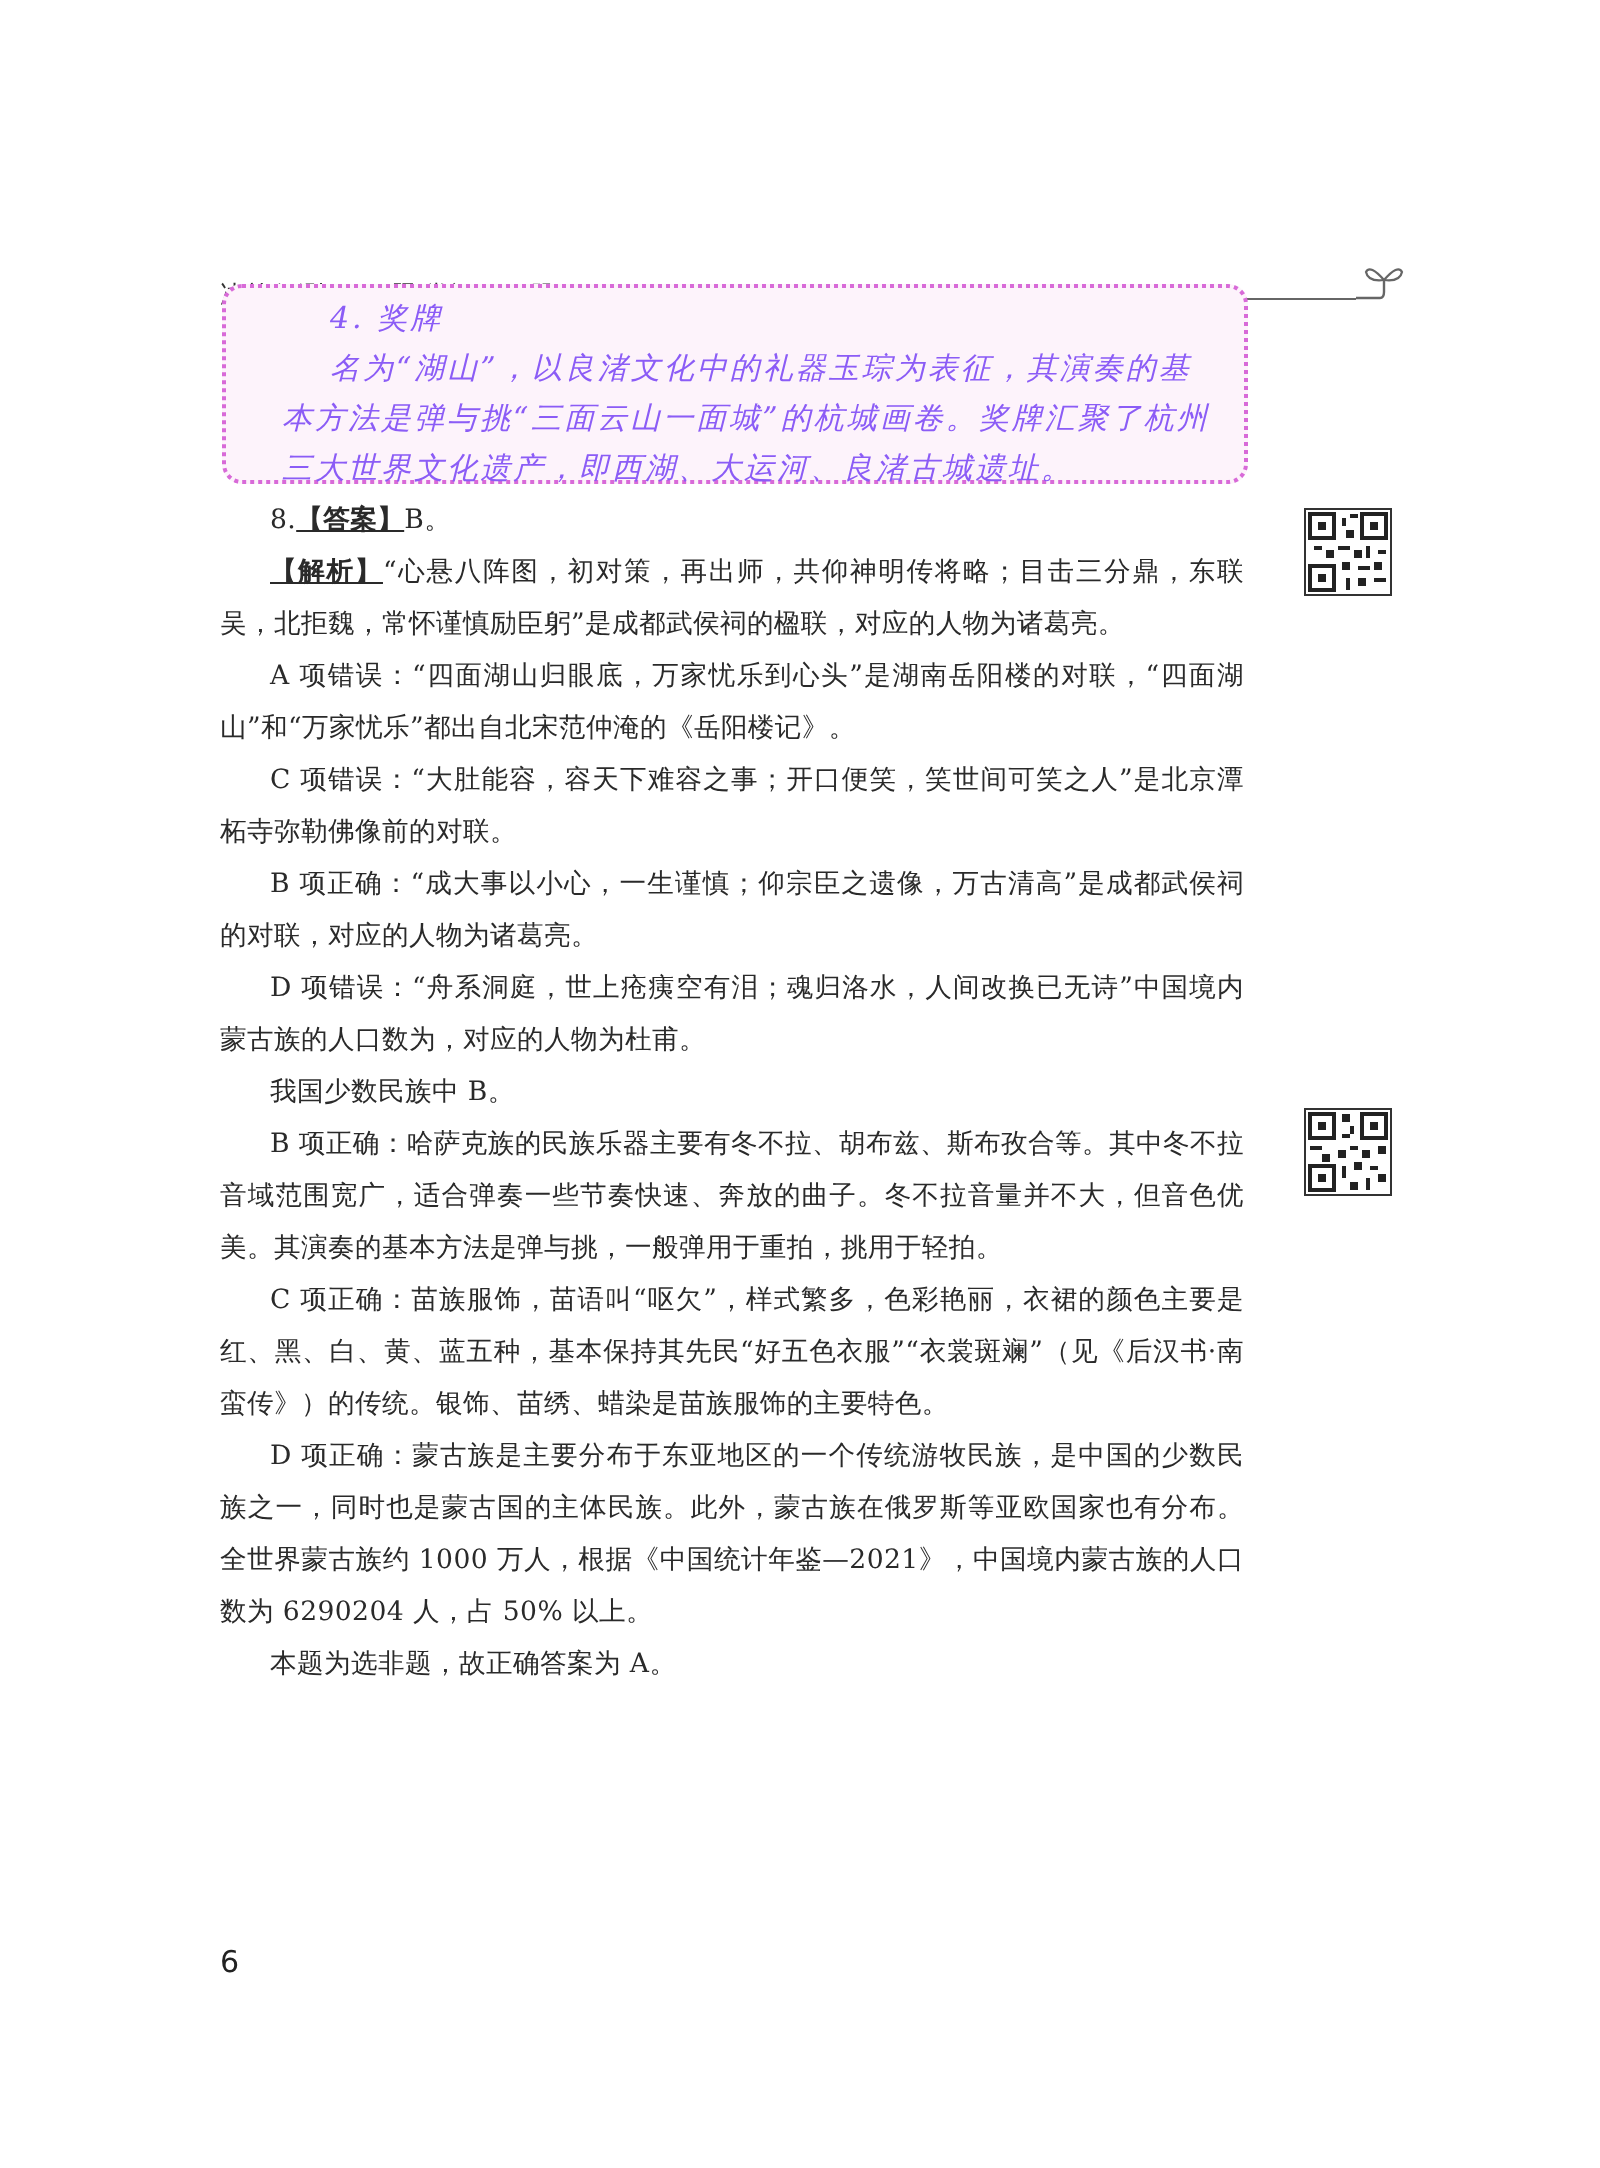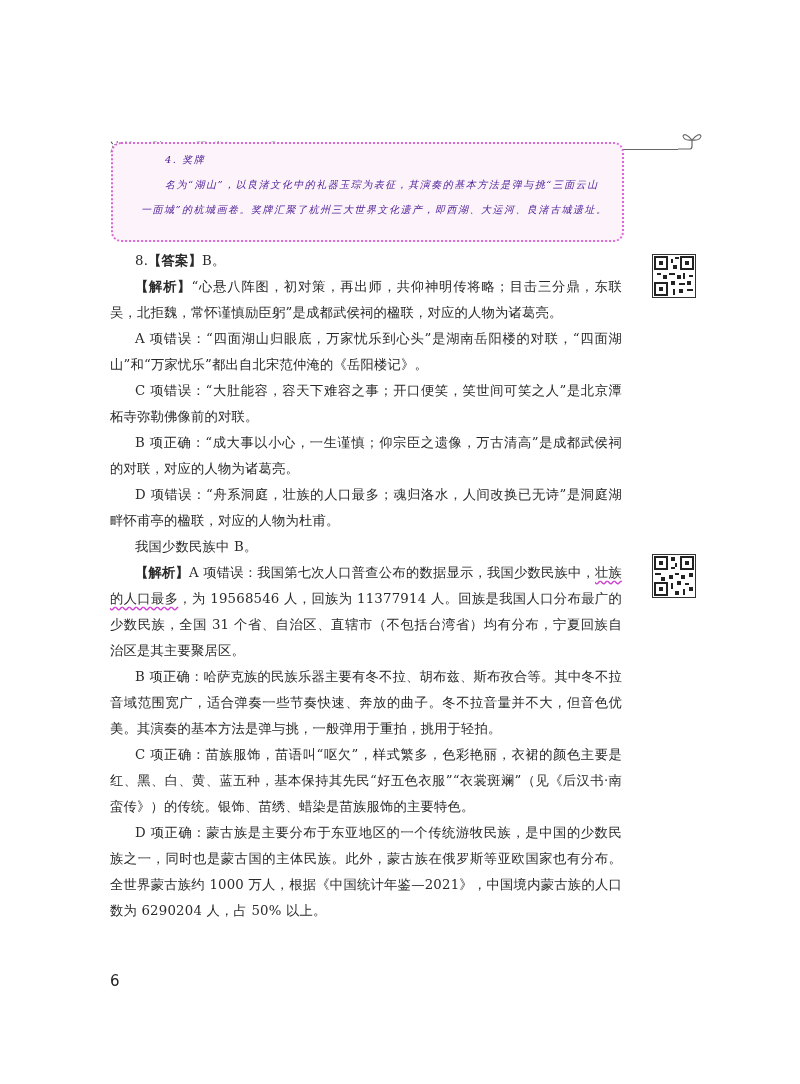--- a/index.html
+++ b/index.html
@@ -5,27 +5,27 @@
   html, body { margin: 0; padding: 0; background: #ffffff; }
   body { width: 800px; height: 1084px; position: relative; overflow: hidden;
          font-family: "DejaVu Serif", "Liberation Serif", serif; color: #2a2a2a; }
   .header { position: absolute; left: 110px; top: 112px; width: 585px; height: 26px; margin-top: 24px; }
   .header-title { position: absolute; left: 0; top: 3px; font-family: "DejaVu Sans", "Liberation Sans", sans-serif;
                   font-size: 13px; color: #333; white-space: nowrap; }
   .header-line { position: absolute; left: 178px; top: 13px; width: 390px; height: 0; border-top: 1.3px solid #666; }
   .sprout { position: absolute; left: 562px; top: -6px; width: 30px; height: 26px; }
   .pinkbox { position: absolute; left: 111px; top: 142px; width: 509px; height: 96px;
              border: 2px dotted #d86ad8; border-radius: 10px; background: #fdf3fb; }
-  .pinkbox p { margin: 0; font-family: "DejaVu Serif", serif; font-size: 10px; color: #4c1d95;
+  .pinkbox p { margin: 0; font-family: "DejaVu Serif", serif; font-size: 15px; color: #8b5cf6;
                line-height: 25px; letter-spacing: 1.5px; font-style: italic; }
   .pinkbox .title { position: absolute; left: 52px; top: 3px; }
   .pinkbox .body { position: absolute; left: 28px; top: 28px; width: 468px; text-indent: 24px; }
   .content { position: absolute; left: 110px; top: 248px; width: 512px; }
   .para { margin: 0; font-size: 13.3px; line-height: 26px; text-indent: 25px; text-align: justify; letter-spacing: 0.2px; }
-  .bold { font-family: "DejaVu Sans", "Liberation Sans", sans-serif; font-weight: bold; }
+  .bold { font-family: "DejaVu Sans", "Liberation Sans", sans-serif; font-weight: bold; text-decoration: underline; }
   .wavy { text-decoration: underline wavy #d040d0; text-underline-offset: 3px; }
   .qr { position: absolute; width: 42px; height: 42px; border: 1.5px solid #333; background: #fff; }
   .qr svg { width: 100%; height: 100%; display: block; }
   .page-num { position: absolute; left: 110px; top: 972px; font-family: "DejaVu Sans", "Liberation Sans", sans-serif;
               font-size: 15px; color: #222; }
 </style>
 </head>
 <body>
 
 <div class="header">
@@ -97,24 +97,22 @@
 <div class="content">
   <p class="para">
     <span>8.</span><span class="bold">【答案】</span><span>B。</span>
   </p>
   <p class="para">
     <span class="bold">【解析】</span><span>“心悬八阵图，初对策，再出师，共仰神明传将略；目击三分鼎，东联吴，北拒魏，常怀谨慎励臣躬”是成都武侯祠的楹联，对应的人物为诸葛亮。</span>
   </p>
   <p class="para">A 项错误：“四面湖山归眼底，万家忧乐到心头”是湖南岳阳楼的对联，“四面湖山”和“万家忧乐”都出自北宋范仲淹的《岳阳楼记》。</p>
   <p class="para">C 项错误：“大肚能容，容天下难容之事；开口便笑，笑世间可笑之人”是北京潭柘寺弥勒佛像前的对联。</p>
   <p class="para">B 项正确：“成大事以小心，一生谨慎；仰宗臣之遗像，万古清高”是成都武侯祠的对联，对应的人物为诸葛亮。</p>
-  <p class="para">D 项错误：“舟系洞庭，壮族的人口最多；魂归洛水，人间改换已无诗”是洞庭湖畔怀甫亭的楹联，对应的人物为杜甫。</p>
+  <p class="para">D 项错误：“舟系洞庭，世上疮痍空有泪；魂归洛水，人间改换已无诗”中国境内蒙古族的人口数为，对应的人物为杜甫。</p>
   <p class="para">我国少数民族中 B。</p>
 
-  <p class="para">
-    <span class="bold">【解析】</span><span>A 项错误：我国第七次人口普查公布的数据显示，我国少数民族中，</span><span class="wavy">壮族的人口最多</span><span>，为 19568546 人，回族为 11377914 人。回族是我国人口分布最广的少数民族，全国 31 个省、自治区、直辖市（不包括台湾省）均有分布，宁夏回族自治区是其主要聚居区。</span>
-  </p>
   <p class="para">B 项正确：哈萨克族的民族乐器主要有冬不拉、胡布兹、斯布孜合等。其中冬不拉音域范围宽广，适合弹奏一些节奏快速、奔放的曲子。冬不拉音量并不大，但音色优美。其演奏的基本方法是弹与挑，一般弹用于重拍，挑用于轻拍。</p>
   <p class="para">C 项正确：苗族服饰，苗语叫“呕欠”，样式繁多，色彩艳丽，衣裙的颜色主要是红、黑、白、黄、蓝五种，基本保持其先民“好五色衣服”“衣裳斑斓”（见《后汉书·南蛮传》）的传统。银饰、苗绣、蜡染是苗族服饰的主要特色。</p>
   <p class="para">D 项正确：蒙古族是主要分布于东亚地区的一个传统游牧民族，是中国的少数民族之一，同时也是蒙古国的主体民族。此外，蒙古族在俄罗斯等亚欧国家也有分布。全世界蒙古族约 1000 万人，根据《中国统计年鉴—2021》，中国境内蒙古族的人口数为 6290204 人，占 50% 以上。</p>
+  <p class="para">本题为选非题，故正确答案为 A。</p>
 </div>
 
 <div class="page-num">6</div>
 
 </body></html>

